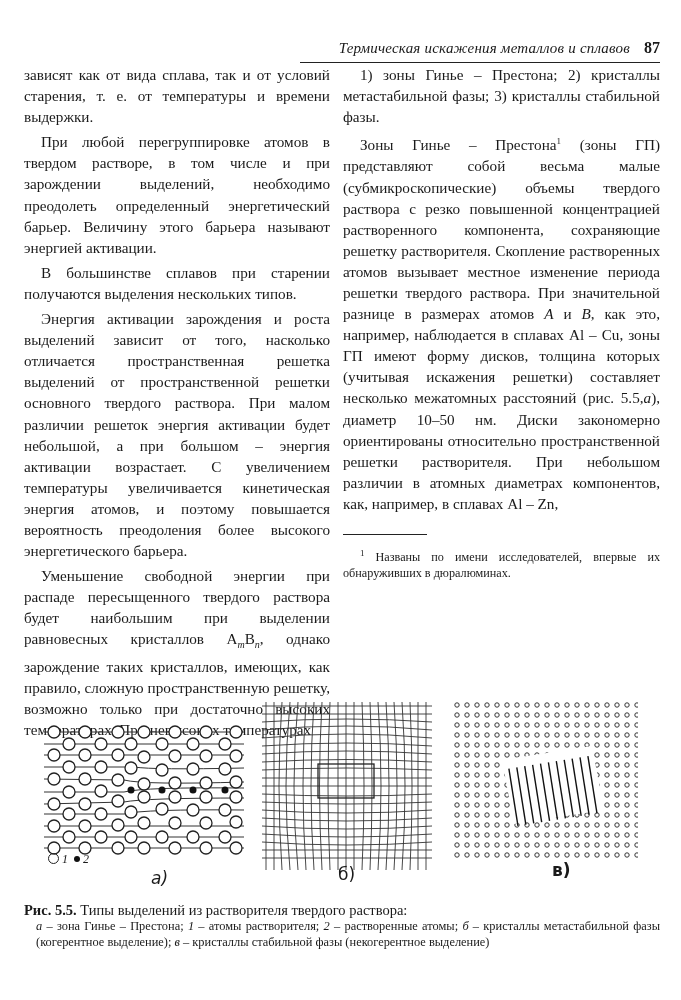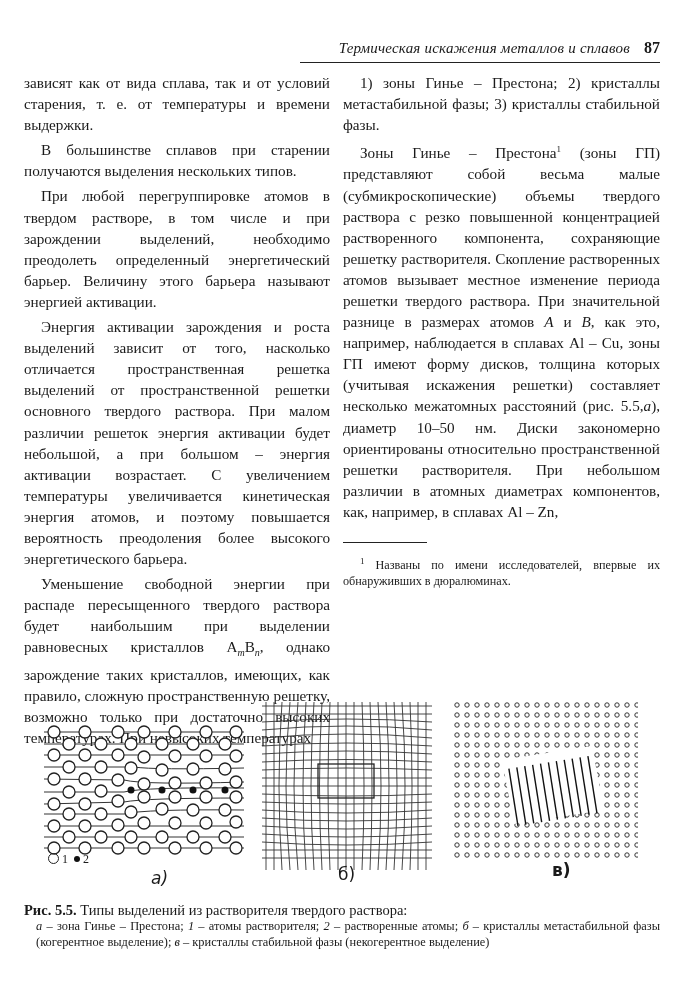--- a/index.html
+++ b/index.html
@@ -1,21 +1,21 @@
 <!DOCTYPE html>
 <html><head>
 <meta charset="utf-8">
 <style>
   html, body { margin:0; padding:0; background:#ffffff; }
   body { width:681px; height:1000px; position:relative; overflow:hidden;
          font-family:"Liberation Serif", serif; color:#1a1a1a; }
   .header { position:absolute; left:300px; top:38px; width:360px; height:24px; border-bottom:1.5px solid #222; }
   .header .title { position:absolute; right:30px; top:2px; font-style:italic; font-size:15px; letter-spacing:0.2px; }
   .header .pnum { position:absolute; right:0; top:1px; font-weight:bold; font-size:16px; }
-  .col { position:absolute; top:72px; font-size:15.2px; line-height:21.1px; text-align:justify; }
+  .col { position:absolute; top:64px; font-size:15.2px; line-height:21.1px; text-align:justify; }
   .col.left { left:24px; width:306px; }
   .col.right { left:343px; width:317px; }
   .col p { margin:0 0 4px 0; text-indent:17px; hyphens:manual; }
   .col p.noindent { text-indent:0; }
   .footnote-rule { width:84px; border-top:1px solid #222; margin:20px 0 10px 0; }
   .footnote { font-size:12.2px; line-height:16px; text-indent:17px; }
   .fig { position:absolute; }
   .fig-label { position:absolute; font-family:"DejaVu Sans", sans-serif; font-style:italic; font-size:17px; }
   .caption { position:absolute; left:24px; top:902px; width:636px; }
   .caption .c-title { font-size:14.5px; }
@@ -28,22 +28,22 @@
 </head>
 <body>
 
 <div class="header">
   <span class="title">Термическая искажения металлов и сплавов</span>
   <span class="pnum">87</span>
 </div>
 
 <div class="col left">
   <p class="noindent">зависят как от вида сплава, так и от условий старения, т. е. от температуры и времени выдержки.</p>
+  <p>При любой перегруппировке атомов в твердом растворе, в том числе и при зарождении выделений, необходимо преодолеть определенный энергетический барьер. Величину этого барьера называют энергией активации.</p>
   <p>В большинстве сплавов при старении получаются выделения нескольких типов.</p>
-  <p>При любой перегруппировке атомов в твердом растворе, в том числе и при зарождении выделений, необходимо преодолеть определенный энергетический барьер. Величину этого барьера называют энергией активации.</p>
   <p>Энергия активации зарождения и роста выделений зависит от того, насколько отличается пространственная решетка выделений от пространственной решетки основного твердого раствора. При малом различии решеток энергия активации будет небольшой, а при большом – энергия активации возрастает. С увеличением температуры увеличивается кинетическая энергия атомов, и поэтому повышается вероятность преодоления более высокого энергетического барьера.</p>
   <p><span>Уменьшение свободной энергии при распаде пересыщенного твердого раствора будет наибольшим при выделении равновесных кристаллов</span> <span><span>A</span><sub>m</sub><span>B</span><sub>n</sub></span><span>, однако зарождение таких кристаллов, имеющих, как правило, сложную пространственную решетку, возможно только при достаточно высоких температурах. При невысоких температурах</span></p>
 </div>
 
 <div class="col right">
   <p>1) зоны Гинье – Престона; 2) кристаллы метастабильной фазы; 3) кристаллы стабильной фазы.</p>
   <p><span>Зоны Гинье – Престона</span><sup>1</sup><span> (зоны ГП) представляют собой весьма малые (субмикроскопические) объемы твердого раствора с резко повышенной концентрацией растворенного компонента, сохраняющие решетку растворителя. Скопление растворенных атомов вызывает местное изменение периода решетки твердого раствора. При значительной разнице в размерах атомов </span><i class="var">A</i><span> и </span><i class="var">B</i><span>, как это, например, наблюдается в сплавах Al – Cu, зоны ГП имеют форму дисков, толщина которых (учитывая искажения решетки) составляет несколько межатомных расстояний (рис. 5.5,</span><i class="var">а</i><span>), диаметр 10–50 нм. Диски закономерно ориентированы относительно пространственной решетки растворителя. При небольшом различии в атомных диаметрах компонентов, как, например, в сплавах Al – Zn,</span></p>
   <div class="footnote-rule"></div>
   <div class="footnote"><sup>1</sup> <span>Названы по имени исследователей, впервые их обнаруживших в дюралюминах.</span></div>
 </div>
@@ -132,21 +132,21 @@
       <circle cx="162" cy="126" r="6"></circle>
       <circle cx="192" cy="126" r="6"></circle>
   </g>
   <g fill="#111">
     <circle cx="87" cy="68" r="3.5"></circle>
       <circle cx="118" cy="68" r="3.5"></circle>
       <circle cx="149" cy="68" r="3.5"></circle>
       <circle cx="181" cy="68" r="3.5"></circle>
   </g>
 </svg>
-<div style="position:absolute;left:48px;top:852px;font-family:'Liberation Serif',serif;font-size:12px;">
+<div style="position:absolute;left:48px;top:852px;font-family:'Liberation Serif',serif;font-style:italic;font-size:12px;">
   <span style="display:inline-block;width:9px;height:9px;border:1.3px solid #222;border-radius:50%;vertical-align:-1px"></span>
   <span>1</span>
   &nbsp;<span style="display:inline-block;width:6px;height:6px;background:#111;border-radius:50%;vertical-align:1px"></span>
   <span>2</span>
 </div>
 <div class="fig-label" style="left:151px;top:868px">а)</div>
 
 <svg class="fig" style="left:262px;top:702px" width="170" height="168" viewBox="0 0 170 168">
   <g stroke="#333" stroke-width="0.9" fill="none" id="gridb">
     <path d="M0 4 H170"></path>

